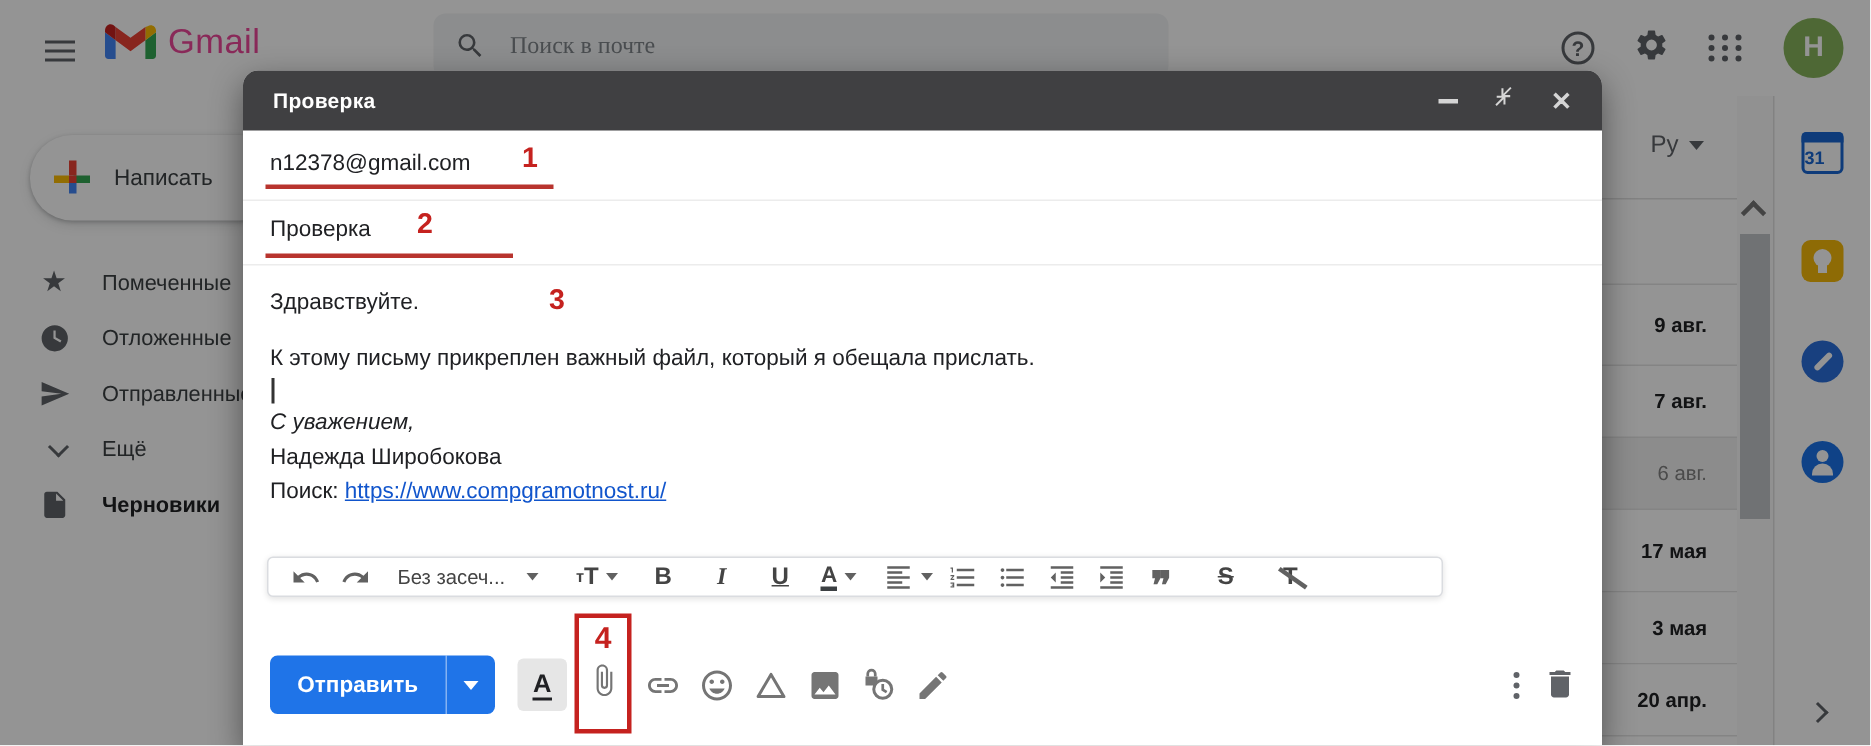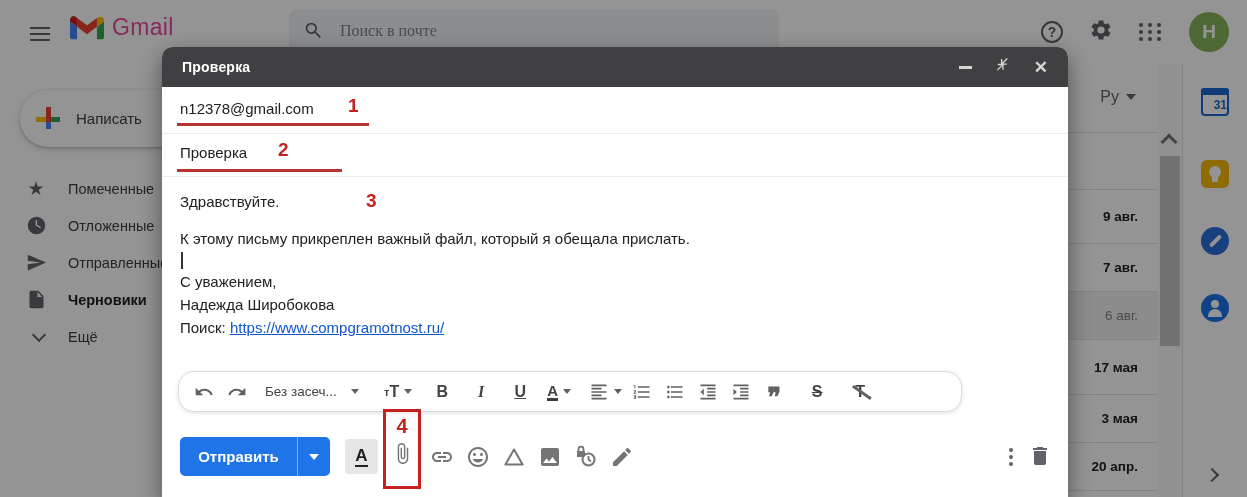--- a/index.html
+++ b/index.html
@@ -64,21 +64,21 @@
   
   .vscroll { position:absolute; left:1158px; top:64px; width:24px; height:433px; background:#fafafa; }
   .vscroll .up { position:absolute; left:5px; top:72px; width:12px; height:12px;
     border-left:3px solid #757575; border-top:3px solid #757575; transform:rotate(45deg); }
   .vscroll .thumb { position:absolute; left:2px; top:92px; width:20px; height:190px; background:#c1c4c9; }
 
   
   .rpanel { position:absolute; left:1182px; top:64px; width:65px; height:433px; background:#fff; border-left:1px solid #e0e0e0; }
   .rp-item { position:absolute; left:18px; width:28px; height:28px; cursor:pointer; }
   .cal-icon { background:#fff; border:2px solid #1967d2; border-radius:4px; color:#1967d2;
-    font-size:12px; font-weight:bold; display:flex; align-items:center; justify-content:flex-end; }
+    font-size:12px; font-weight:bold; display:flex; align-items:center; justify-content:flex-start; }
   .cal-icon i { position:absolute; left:-2px; top:-2px; width:28px; height:7px; background:#1967d2; border-radius:3px 3px 0 0; }
   .cal-icon span { margin-top:5px; }
   .keep-icon { background:#f5b80a; border-radius:6px; }
   .keep-icon i { position:absolute; left:8px; top:6px; width:12px; height:12px; background:#fff; border-radius:50%; }
   .keep-icon b { position:absolute; left:11px; top:16px; width:6px; height:6px; background:#fff; }
   .tasks-icon { background:#2a6fdb; border-radius:50%; }
   .tasks-icon i { position:absolute; left:7px; top:12px; width:15px; height:4px; background:#fff; border-radius:2px; transform:rotate(-45deg); }
   .contacts-icon { background:#1a73e8; border-radius:50%; }
   .contacts-icon i { position:absolute; left:10px; top:6px; width:8px; height:8px; background:#fff; border-radius:50%; }
   .contacts-icon b { position:absolute; left:7px; top:15px; width:14px; height:8px; background:#fff; border-radius:7px 7px 0 0; }
@@ -102,26 +102,26 @@
   .to-row { position:relative; height:47px; border-bottom:1px solid #ececec; }
   .to-text { position:absolute; left:18px; top:13px; font-size:15px; color:#202124; }
   .subj-row { position:relative; height:43px; border-bottom:1px solid #ececec; }
   .subj-text { position:absolute; left:18px; top:10px; font-size:15px; color:#202124; }
   .ann { position:absolute; color:#c5221f; font-weight:bold; font-size:19px; }
   .red-underline { position:absolute; height:3px; background:#b8342e; }
 
   .c-body { position:relative; padding:13px 18px 0 18px; font-size:15px; color:#202124; line-height:23px; }
   .c-body .blank { height:14px; }
   .cursor-caret { width:2px; height:17px; background:#333; margin:2px 0 1px 1px; }
-  .sig-closing { }
+  .sig-closing { font-style:italic; }
   .site-link { color:#1155cc; text-decoration:underline; }
 
   
-  .fmt-bar { position:absolute; left:16px; top:324px; width:784px; height:41px; background:#fff;
-    border:1px solid #dadce0; border-radius:16px; box-shadow:0 1px 4px rgba(0,0,0,.12);
+  .fmt-bar { position:absolute; left:16px; top:324px; width:784px; height:27px; background:#fff;
+    border:1px solid #dadce0; border-radius:4px; box-shadow:0 1px 4px rgba(0,0,0,.12);
     display:flex; align-items:center; padding:0 12px; gap:7px; color:#444; }
   .fbtn { display:flex; align-items:center; justify-content:center; min-width:26px; height:30px;
     cursor:pointer; color:#444; }
   .fbtn svg { width:20px; height:20px; fill:#616161; }
   .caret-sm { width:0; height:0; border-left:4px solid transparent; border-right:4px solid transparent;
     border-top:5px solid #616161; margin-left:5px; }
   .font-name { font-size:13.5px; color:#444; }
   .tt-small { font-size:11px; font-weight:bold; }
   .tt-big { font-size:16px; font-weight:bold; }
   .b-bold { font-weight:bold; font-size:16px; }
@@ -232,33 +232,33 @@
         <span>Отложенные</span>
       </div>
       <div class="nav-item">
         <span class="nico">
           <svg viewBox="0 0 24 24">
               <path d="M2.01 21 23 12 2.01 3 2 10l15 2-15 2z"></path>
             </svg>
         </span>
         <span>Отправленные</span>
       </div>
+      <div class="nav-item">
+        <span class="nico">
+            <span class="chev-down"></span>
+          </span>
+        <span>Ещё</span>
+      </div>
       <div class="nav-item bold">
         <span class="nico">
           <svg viewBox="0 0 24 24">
               <path d="M6 2c-1.1 0-2 .9-2 2v16c0 1.1.9 2 2 2h12c1.1 0 2-.9 2-2V8l-6-6H6zm7 7V3.5L18.5 9H13z"></path>
             </svg>
         </span>
         <span>Черновики</span>
-      </div>
-      <div class="nav-item">
-        <span class="nico">
-            <span class="chev-down"></span>
-          </span>
-        <span>Ещё</span>
       </div>
     </div>
   </div>
 
   <div class="maillist">
     <div class="list-header">
       <div class="lang-sel">
         <span>Ру</span>
         <span class="lang-caret"></span>
       </div>

